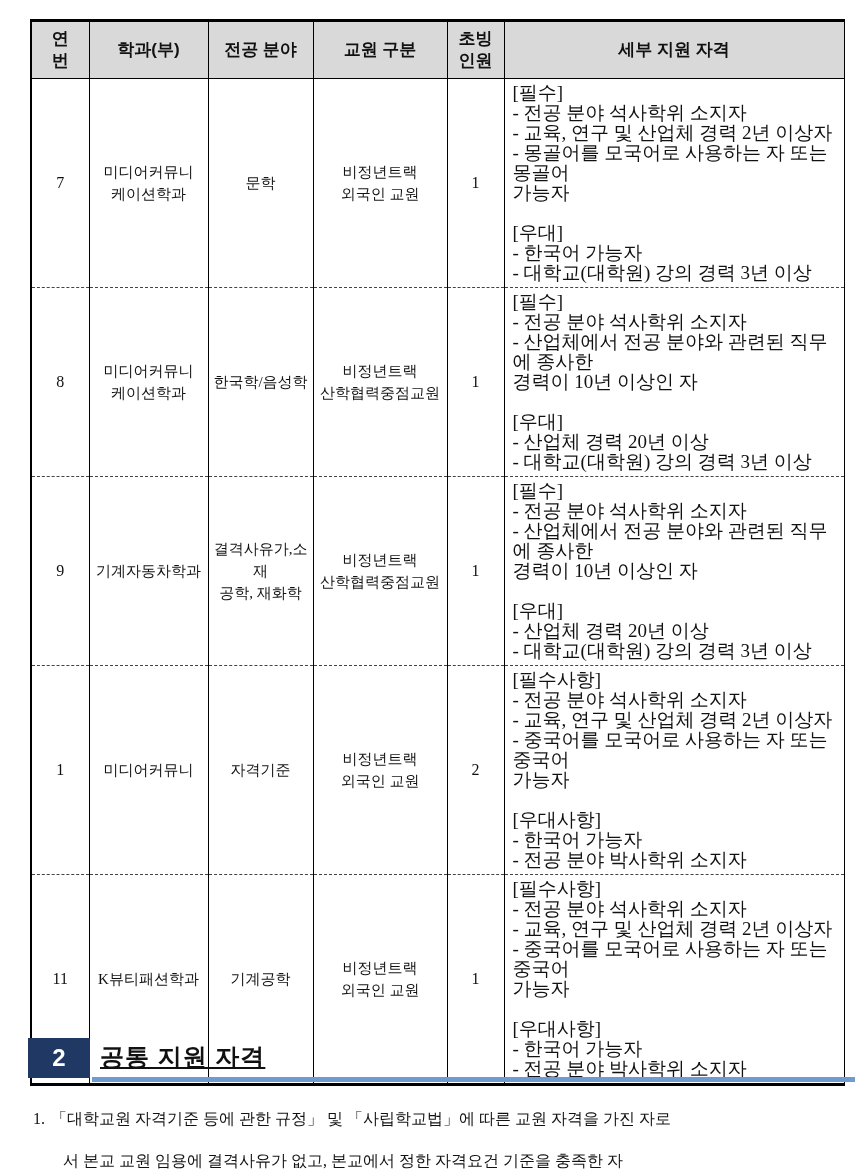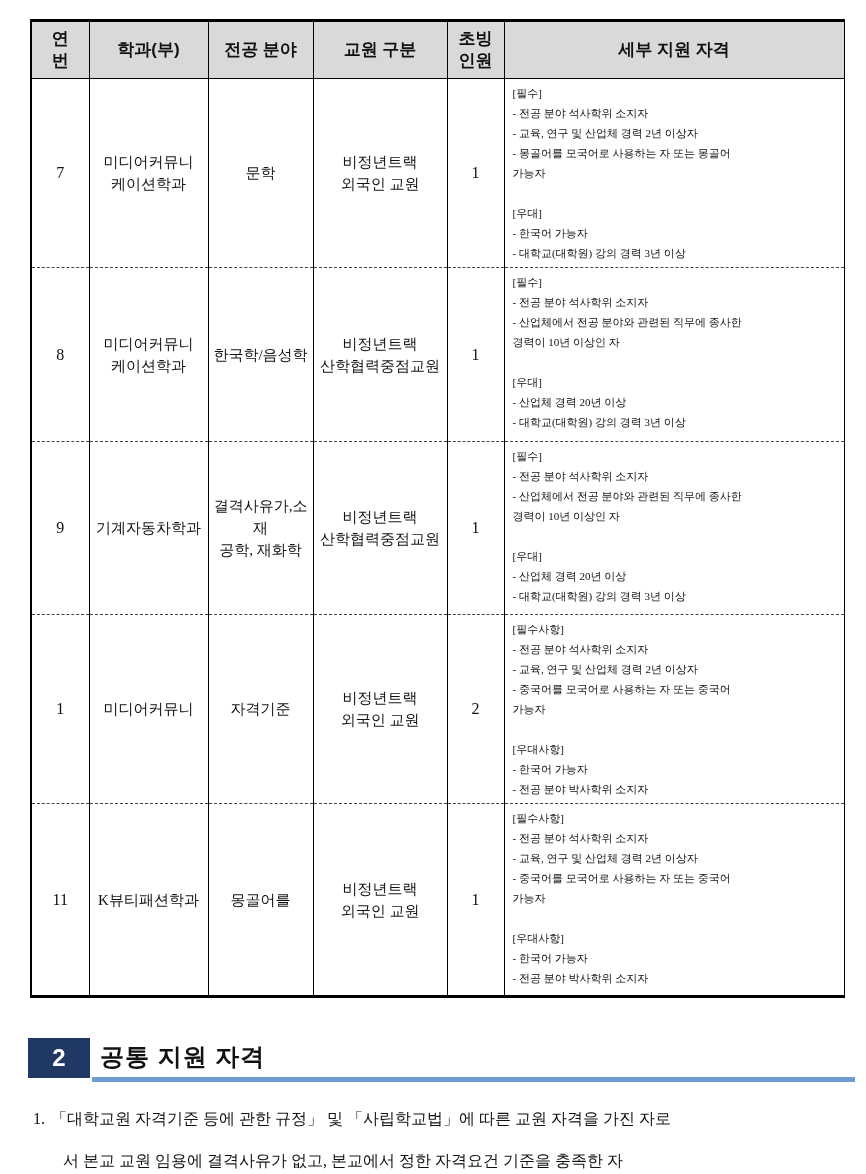--- a/index.html
+++ b/index.html
@@ -23,35 +23,35 @@
     white-space:pre-line;padding:2px;
   }
   td{
     border-left:1px solid #000;border-bottom:1px dashed #444;
     font-size:15px;line-height:22px;text-align:center;vertical-align:middle;
     white-space:pre-line;padding:2px 4px;
   }
   th:first-child,td:first-child{border-left:none;}
   tr.last td{border-bottom:none;}
   td.detail{
-    text-align:left;vertical-align:top;font-size:11px;line-height:20px;padding:4px 8px;
+    text-align:left;vertical-align:top;font-size:19px;line-height:20px;padding:4px 8px;
   }
   tr.r0{height:188px;} tr.r1{height:174px;} tr.r2{height:173px;}
   tr.r3{height:188px;} tr.r4{height:193px;}
   td.num{font-size:16px;}
   
   .num-box{
     position:absolute;left:28px;top:1038px;width:62px;height:40px;background:#1f3864;
     color:#ffffff;font-family:"Liberation Sans","DejaVu Sans",sans-serif;
     font-size:24px;font-weight:bold;text-align:center;line-height:40px;
   }
   .sec-title{
     position:absolute;left:100px;top:1038px;height:40px;line-height:38px;
     font-family:"Liberation Sans","DejaVu Sans",sans-serif;
-    font-size:24px;font-weight:800;letter-spacing:1px;color:#111111;
+    font-size:24px;font-weight:800;letter-spacing:1px;color:#111111;text-decoration:underline;
   }
   .sec-rule{
     position:absolute;left:92px;top:1077px;width:763px;height:5px;background:#6f9bd1;
   }
   
   .para{
     position:absolute;left:33px;top:1098px;width:818px;
     font-size:16px;line-height:42px;white-space:pre-line;
     padding-left:30px;text-indent:-30px;color:#111111;
   }
@@ -149,21 +149,21 @@
 - 중국어를 모국어로 사용하는 자 또는 중국어
 가능자
 
 [우대사항]
 - 한국어 가능자
 - 전공 분야 박사학위 소지자</td>
       </tr>
       <tr class="r4 last">
         <td class="num">11</td>
         <td>K뷰티패션학과</td>
-        <td>몽골어를</td>
+        <td>기계공학</td>
         <td>비정년트랙
 외국인 교원</td>
         <td class="num">1</td>
         <td class="detail">[필수사항]
 - 전공 분야 석사학위 소지자
 - 교육, 연구 및 산업체 경력 2년 이상자
 - 중국어를 모국어로 사용하는 자 또는 중국어
 가능자
 
 [우대사항]

